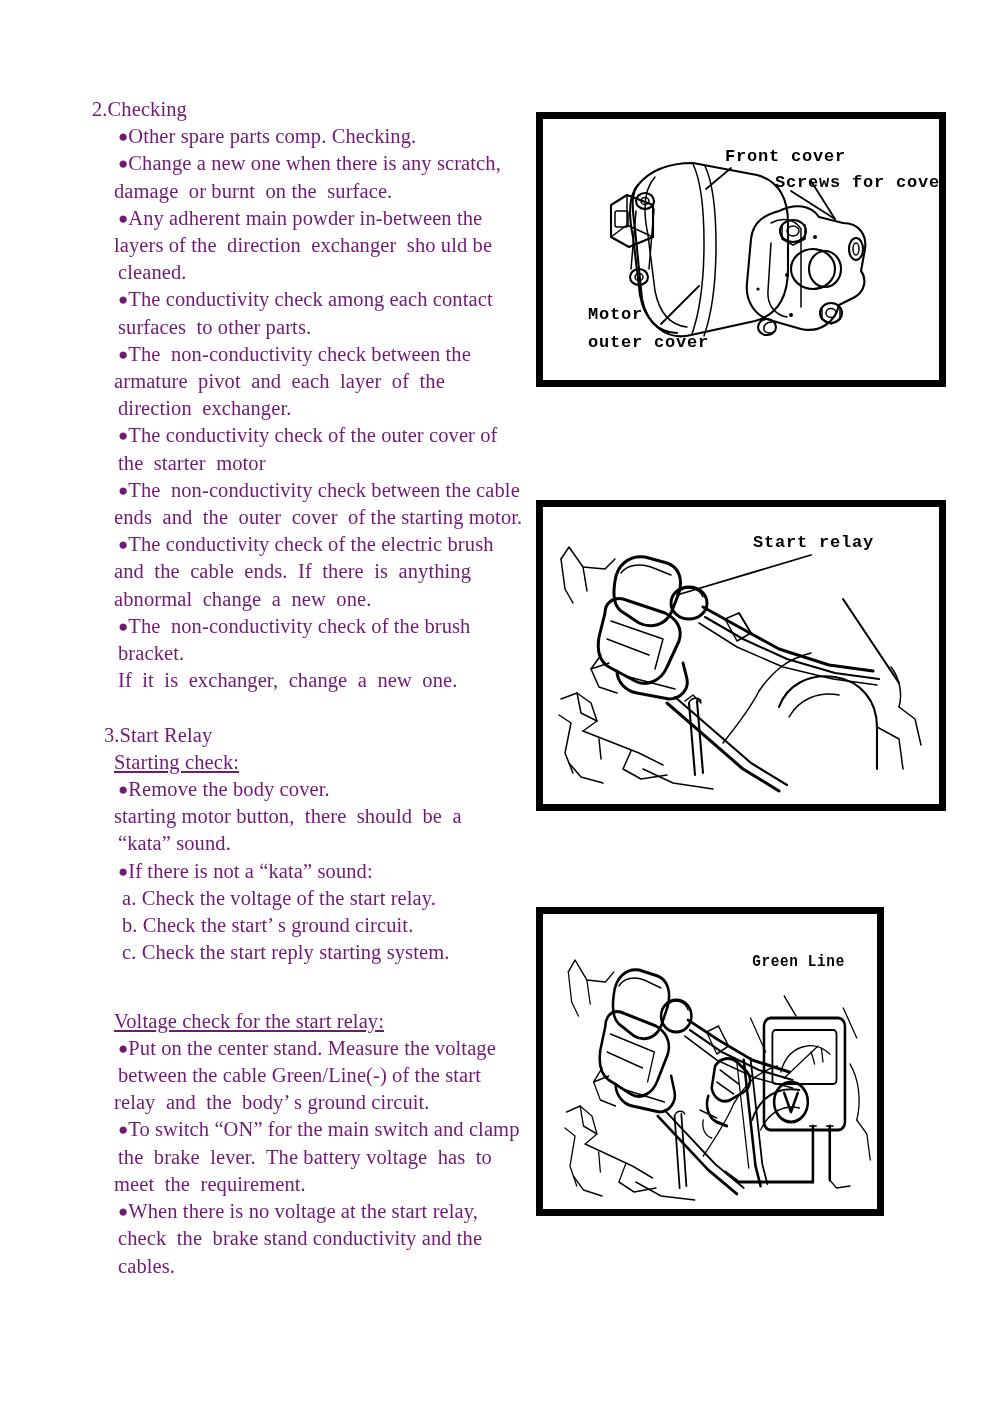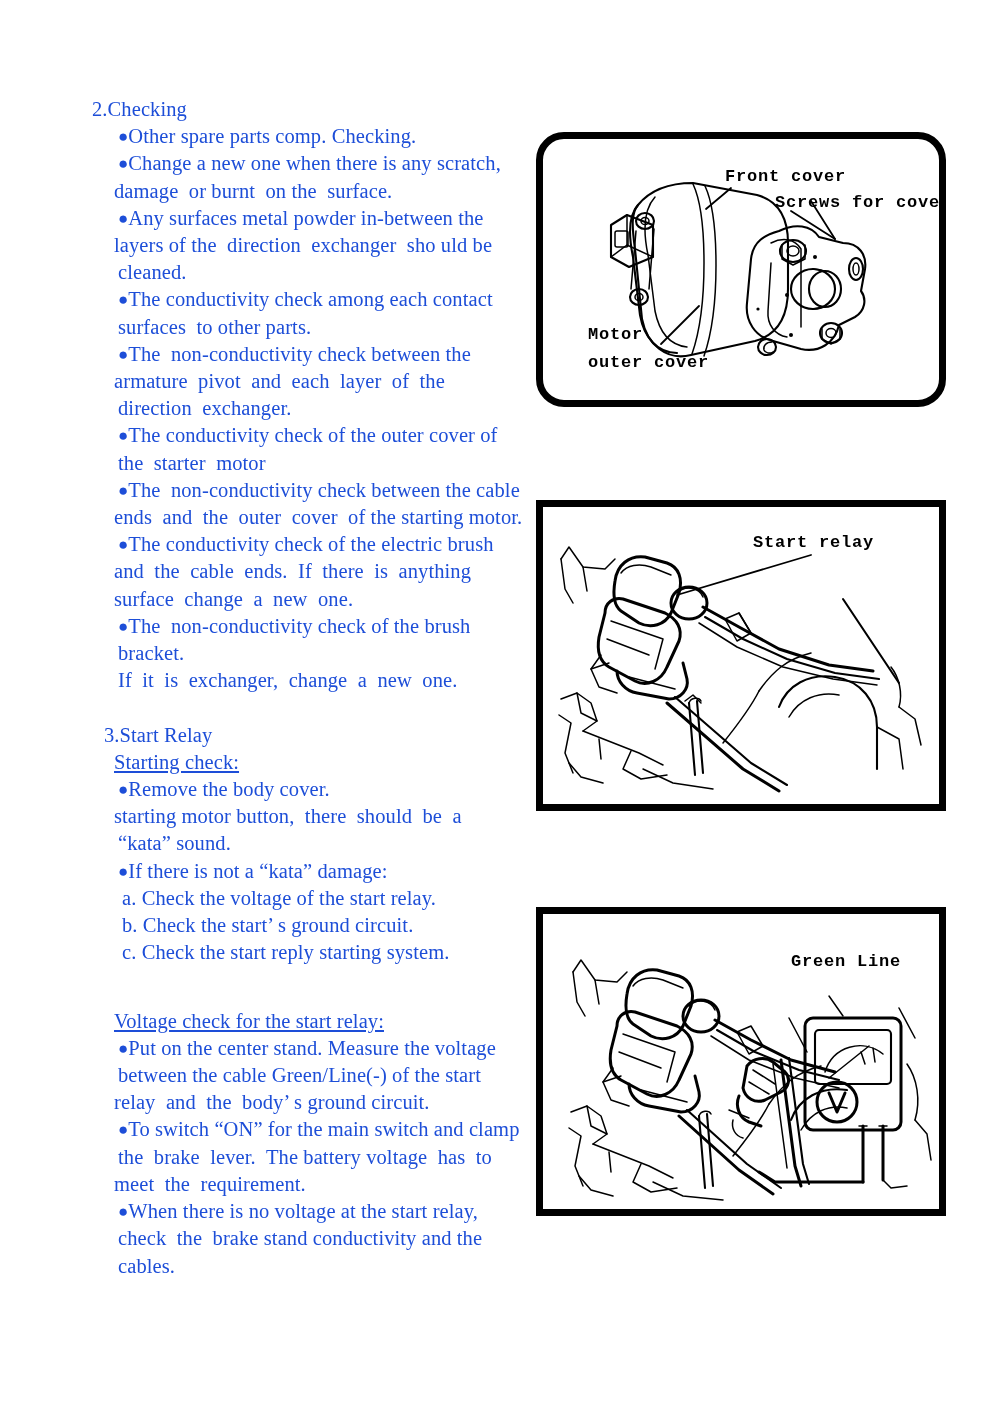--- a/index.html
+++ b/index.html
@@ -8,21 +8,21 @@
     padding: 0;
     background: #ffffff;
   }
   .page {
     position: relative;
     width: 1000px;
     height: 1412px;
     background: #ffffff;
     overflow: hidden;
     font-family: "Liberation Serif", "DejaVu Serif", serif;
-    color: #1d4ed8;
+    color: #701a75;
   }
 
   
   .text-column {
     position: absolute;
     left: 92px;
     top: 96px;
     width: 430px;
   }
   .line {
@@ -47,23 +47,23 @@
   .gap { height: 27.2px; }
   .gap-sm { height: 14px; }
 
   
   .figure {
     position: absolute;
     background: #ffffff;
     border: 7px solid #000000;
     box-sizing: border-box;
   }
-  #figure-1 { left: 536px; top: 132px;  width: 410px; height: 275px; border-radius: 28px; }
+  #figure-1 { left: 536px; top: 112px;  width: 410px; height: 275px; }
   #figure-2 { left: 536px; top: 500px;  width: 410px; height: 311px; }
-  #figure-3 { left: 536px; top: 907px;  width: 410px; height: 309px; }
+  #figure-3 { left: 536px; top: 907px;  width: 348px; height: 309px; }
 
   .figure svg { display: block; width: 100%; height: 100%; }
 
   .fig-label {
     font-family: "Liberation Mono", "DejaVu Sans Mono", monospace;
     font-size: 17px;
     font-weight: 700;
     fill: #000000;
     letter-spacing: 0.8px;
   }
@@ -81,58 +81,58 @@
   <div class="text-column">
 
     <div>
       <div class="line ind-0">2.Checking</div>
 
       <div class="line bullet-line"><span class="dot">●</span><span>Other spare parts comp. Checking.</span></div>
 
       <div class="line bullet-line"><span class="dot">●</span><span>Change a new one when there is any scratch,</span></div>
       <div class="line ind-1">damage  or burnt  on the  surface.</div>
 
-      <div class="line bullet-line"><span class="dot">●</span><span>Any surfaces metal powder in-between the</span></div>
+      <div class="line bullet-line"><span class="dot">●</span><span>Any adherent main powder in-between the</span></div>
       <div class="line ind-1">layers of the  direction  exchanger  sho uld be</div>
       <div class="line ind-2">cleaned.</div>
 
       <div class="line bullet-line"><span class="dot">●</span><span>The conductivity check among each contact</span></div>
       <div class="line ind-2">surfaces  to other parts.</div>
 
       <div class="line bullet-line"><span class="dot">●</span><span>The  non-conductivity check between the</span></div>
       <div class="line ind-1">armature  pivot  and  each  layer  of  the</div>
       <div class="line ind-2">direction  exchanger.</div>
 
       <div class="line bullet-line"><span class="dot">●</span><span>The conductivity check of the outer cover of</span></div>
       <div class="line ind-2">the  starter  motor</div>
 
       <div class="line bullet-line"><span class="dot">●</span><span>The  non-conductivity check between the cable</span></div>
       <div class="line ind-1">ends  and  the  outer  cover  of the starting motor.</div>
 
       <div class="line bullet-line"><span class="dot">●</span><span>The conductivity check of the electric brush</span></div>
       <div class="line ind-1">and  the  cable  ends.  If  there  is  anything</div>
-      <div class="line ind-1">surface  change  a  new  one.</div>
+      <div class="line ind-1">abnormal  change  a  new  one.</div>
 
       <div class="line bullet-line"><span class="dot">●</span><span>The  non-conductivity check of the brush</span></div>
       <div class="line ind-2">bracket.</div>
       <div class="line ind-2">If  it  is  exchanger,  change  a  new  one.</div>
     </div>
 
     <div class="gap"></div>
 
     <div>
       <div class="line ind-5">3.Start Relay</div>
       <div class="line ind-1"><span class="underlined">Starting check:</span></div>
 
       <div class="line bullet-line"><span class="dot">●</span><span>Remove the body cover.</span></div>
 
       <div class="line ind-1">starting motor button,  there  should  be  a</div>
       <div class="line ind-2">“kata” sound.</div>
 
-      <div class="line bullet-line"><span class="dot">●</span><span>If there is not a “kata” damage:</span></div>
+      <div class="line bullet-line"><span class="dot">●</span><span>If there is not a “kata” sound:</span></div>
       <div class="line ind-3">a. Check the voltage of the start relay.</div>
       <div class="line ind-3">b. Check the start’ s ground circuit.</div>
       <div class="line ind-3">c. Check the start reply starting system.</div>
     </div>
 
     <div class="gap"></div>
     <div class="gap-sm"></div>
 
     <div>
       <div class="line ind-1"><span class="underlined">Voltage check for the start relay:</span></div>

